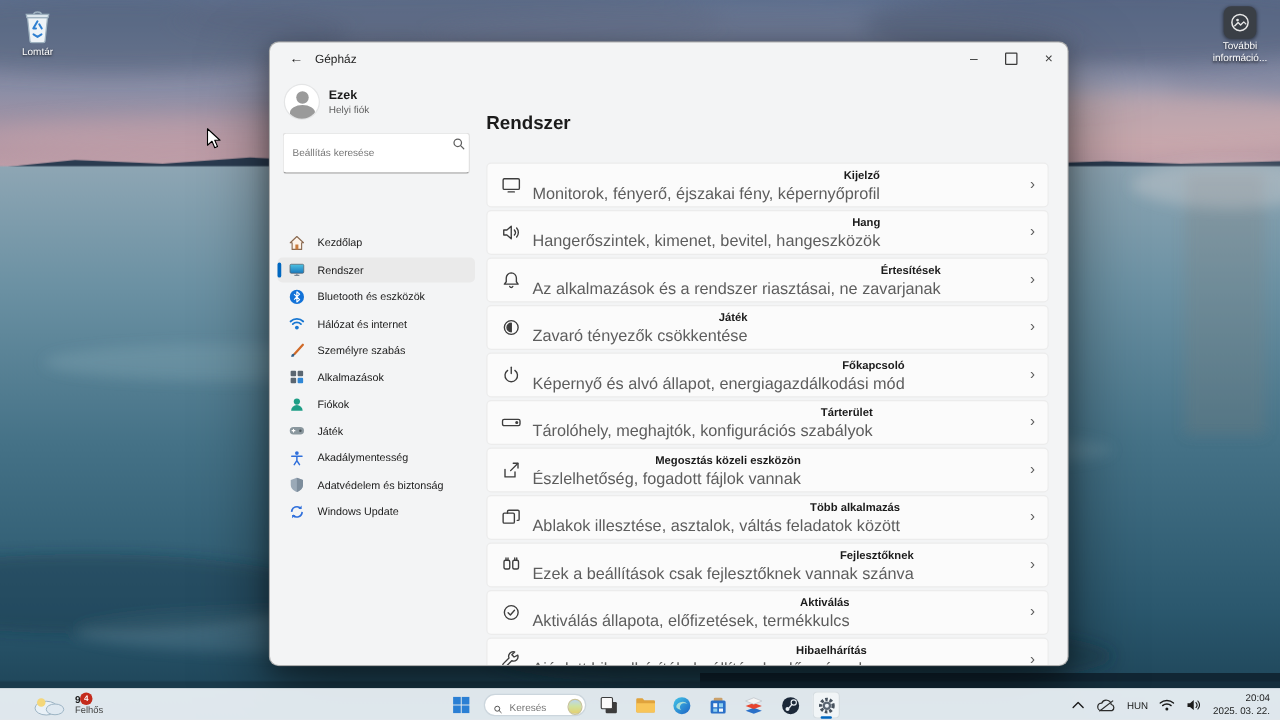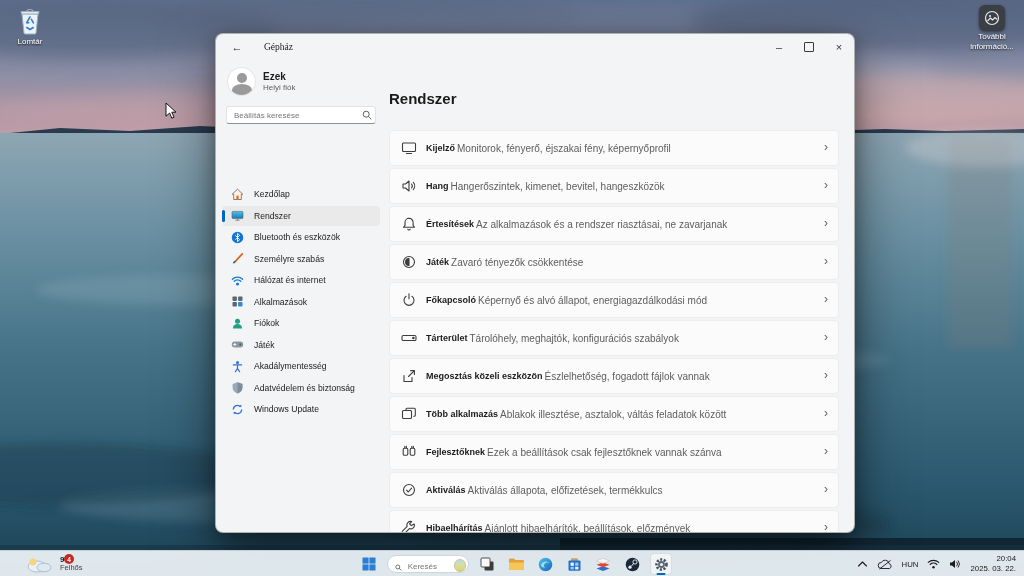--- a/index.html
+++ b/index.html
@@ -12,53 +12,53 @@
   .desk-icon .lbl{font-size:8px;color:#fff;text-align:center;line-height:1.2;text-shadow:0 1px 2px rgba(0,0,0,.85);}
   
   #cursor{position:absolute;left:165px;top:102px;}
   
   #win{position:absolute;left:215px;top:33px;width:640px;height:500px;background:#f3f4f5;border-radius:8px;
        border:1px solid rgba(90,90,90,.45);box-shadow:0 22px 55px rgba(0,0,0,.5),0 6px 18px rgba(0,0,0,.3);
        overflow:hidden;box-sizing:border-box;}
   #titlebar{position:absolute;left:0;top:0;right:0;height:26px;display:flex;align-items:center;}
   #back-btn{width:22px;height:18px;margin-left:10px;display:flex;align-items:center;justify-content:center;
             font-size:11px;color:#1b1b1b;border-radius:3px;}
-  #win-title{font-size:9.5px;color:#1b1b1b;margin-left:16px;font-family:Liberation Serif, serif;}
+  #win-title{font-size:9.5px;color:#1b1b1b;margin-left:4px;}
   #win-controls{margin-left:auto;display:flex;height:100%;}
   .wc{width:30px;height:100%;display:flex;align-items:center;justify-content:center;font-size:11px;color:#3a3a3a;}
   .wc .maxbox{width:8px;height:8px;border:1px solid #3a3a3a;border-radius:1px;display:block;}
   
   #sidebar{position:absolute;left:0;top:26px;bottom:0;width:170px;}
   #profile{position:absolute;left:12px;top:8px;display:flex;align-items:center;gap:8px;}
   #avatar{width:27px;height:27px;border-radius:50%;background:#ffffff;overflow:hidden;position:relative;box-shadow:0 0 0 1px rgba(0,0,0,.06);}
   #avatar .head{position:absolute;left:8.5px;top:5px;width:10px;height:10px;border-radius:50%;background:#9a9a9a;}
   #avatar .body{position:absolute;left:3.5px;top:16px;width:20px;height:12px;border-radius:50% 50% 0 0;background:#9a9a9a;}
   #profile .nm{font-size:10px;font-weight:bold;color:#1b1b1b;}
   #profile .tp{font-size:8px;color:#5f5f5f;margin-top:1px;}
-  #sb-search{position:absolute;left:10px;top:46px;width:150px;height:18px;box-sizing:border-box;
+  #sb-search{position:absolute;left:10px;top:46px;width:150px;height:33px;box-sizing:border-box;
              background:#fff;border:1px solid #e2e2e2;border-bottom:1px solid #8f8f8f;border-radius:3px;
              font-size:8px;color:#1b1b1b;padding:0 18px 0 7px;outline:none;font-family:inherit;}
   #sb-search::placeholder{color:#767676;}
   #sb-search-icon{position:absolute;left:146px;top:50px;}
   #nav{position:absolute;left:6px;right:6px;top:124px;}
   .nav-item{position:relative;height:20px;margin-bottom:1.5px;border-radius:4px;display:flex;align-items:center;padding-left:6px;}
   .nav-item.selected{background:#eaeaea;}
   .nav-item .accent{position:absolute;left:0;top:4px;width:3px;height:12px;border-radius:2px;}
   .nav-item .nic{width:13px;height:13px;margin-left:3px;display:flex;align-items:center;justify-content:center;}
   .nav-item .nl{font-size:8.6px;color:#1b1b1b;margin-left:10px;white-space:nowrap;}
   
   #content{position:absolute;left:170px;top:26px;right:0;bottom:0;}
   #page-title{position:absolute;left:3px;top:30px;font-size:15px;font-weight:bold;color:#1b1b1b;}
   #cards{position:absolute;left:3px;top:70px;width:450px;}
   .card{position:relative;height:36px;margin-bottom:2px;background:#fbfbfb;border:1px solid #ececec;border-radius:4px;
         box-sizing:border-box;display:flex;align-items:center;}
   .card .cic{width:16px;height:16px;margin-left:11px;flex:0 0 auto;}
-  .card .txt{margin-left:9px;display:flex;flex-direction:row;gap:2px;}
+  .card .txt{margin-left:9px;display:flex;flex-direction:column;gap:2px;align-items:flex-end;}
   .card .t{font-size:9px;font-weight:bold;color:#1b1b1b;}
-  .card .s{font-size:10px;color:#5d5d5d;}
+  .card .s{font-size:13px;color:#5d5d5d;}
   .card .chev{position:absolute;right:10px;top:50%;transform:translateY(-58%);font-size:12px;color:#5f5f5f;}
   .csvg{stroke:#3d3d3d;fill:none;stroke-width:1.1;stroke-linecap:round;stroke-linejoin:round;}
   
   #taskbar{position:absolute;left:0;top:550px;width:1024px;height:26px;background:rgba(238,244,249,.93);
            border-top:1px solid rgba(120,140,150,.25);}
   #tb-weather{position:absolute;left:24px;top:0;height:26px;display:flex;align-items:center;}
   #tb-weather .wtxt{margin-left:6px;display:flex;flex-direction:column;line-height:1.15;}
   #tb-weather .deg{font-size:8px;font-weight:bold;color:#1b1b1b;}
   #tb-weather .cond{font-size:7.5px;color:#444;}
   #wbadge{position:absolute;left:40px;top:3px;width:10px;height:10px;border-radius:50%;background:#c42b1c;color:#fff;
@@ -229,36 +229,36 @@
                 <circle cx="6.5" cy="6.5" r="5.7" fill="#1272d8"></circle>
                 <path d="M4.3 4.3 l4.4 4.4 -2.2 1.9 V2.4 l2.2 1.9 -4.4 4.4" fill="none" stroke="#fff" stroke-width="0.9" stroke-linejoin="round"></path>
               </svg>
             </span>
         <span class="nl">Bluetooth és eszközök</span>
       </div>
 
       <div class="nav-item">
         <span class="nic">
               <svg width="13" height="13" viewBox="0 0 13 13">
-                <path d="M4.6 9.2 L11.3 1.8" stroke="#d06a28" stroke-width="1.8" stroke-linecap="round"></path>
-                <path d="M2 11.6 c0-2 1-2.9 2.6-2.4 l-0.4 1.9 Z" fill="#2e5f8a"></path>
-              </svg>
-            </span>
-        <span class="nl">Személyre szabás</span>
-      </div>
-
-      <div class="nav-item">
-        <span class="nic">
-              <svg width="13" height="13" viewBox="0 0 13 13">
                 <path d="M1.4 5.2 a7.3 7.3 0 0 1 10.2 0" fill="none" stroke="#1877d2" stroke-width="1.4" stroke-linecap="round"></path>
                 <path d="M3.2 7.3 a4.7 4.7 0 0 1 6.6 0" fill="none" stroke="#1877d2" stroke-width="1.4" stroke-linecap="round"></path>
                 <circle cx="6.5" cy="10" r="1.5" fill="#1877d2"></circle>
               </svg>
             </span>
         <span class="nl">Hálózat és internet</span>
+      </div>
+
+      <div class="nav-item">
+        <span class="nic">
+              <svg width="13" height="13" viewBox="0 0 13 13">
+                <path d="M4.6 9.2 L11.3 1.8" stroke="#d06a28" stroke-width="1.8" stroke-linecap="round"></path>
+                <path d="M2 11.6 c0-2 1-2.9 2.6-2.4 l-0.4 1.9 Z" fill="#2e5f8a"></path>
+              </svg>
+            </span>
+        <span class="nl">Személyre szabás</span>
       </div>
 
       <div class="nav-item">
         <span class="nic">
               <svg width="13" height="13" viewBox="0 0 13 13">
                 <rect x="1.5" y="1.5" width="4.4" height="4.4" rx="0.8" fill="#5a6671"></rect>
                 <rect x="7.1" y="1.5" width="4.4" height="4.4" rx="0.8" fill="#5a6671"></rect>
                 <rect x="1.5" y="7.1" width="4.4" height="4.4" rx="0.8" fill="#5a6671"></rect>
                 <rect x="7.1" y="7.1" width="4.4" height="4.4" rx="0.8" fill="#2f87d6"></rect>
               </svg>

